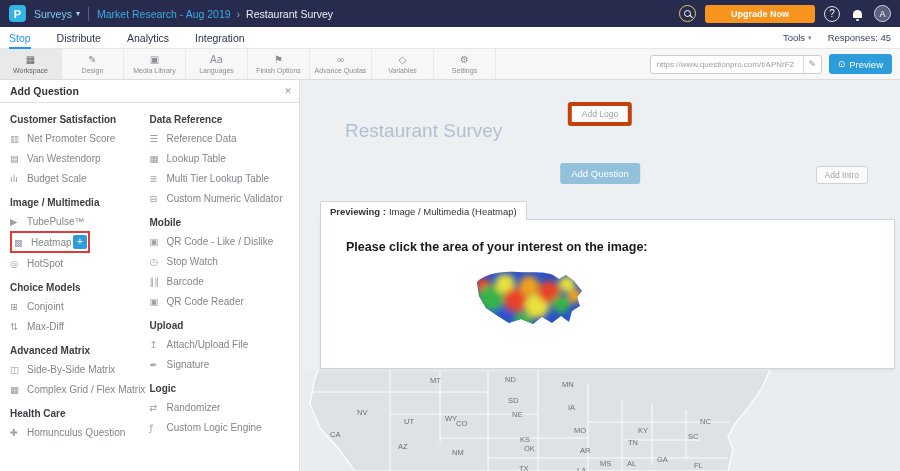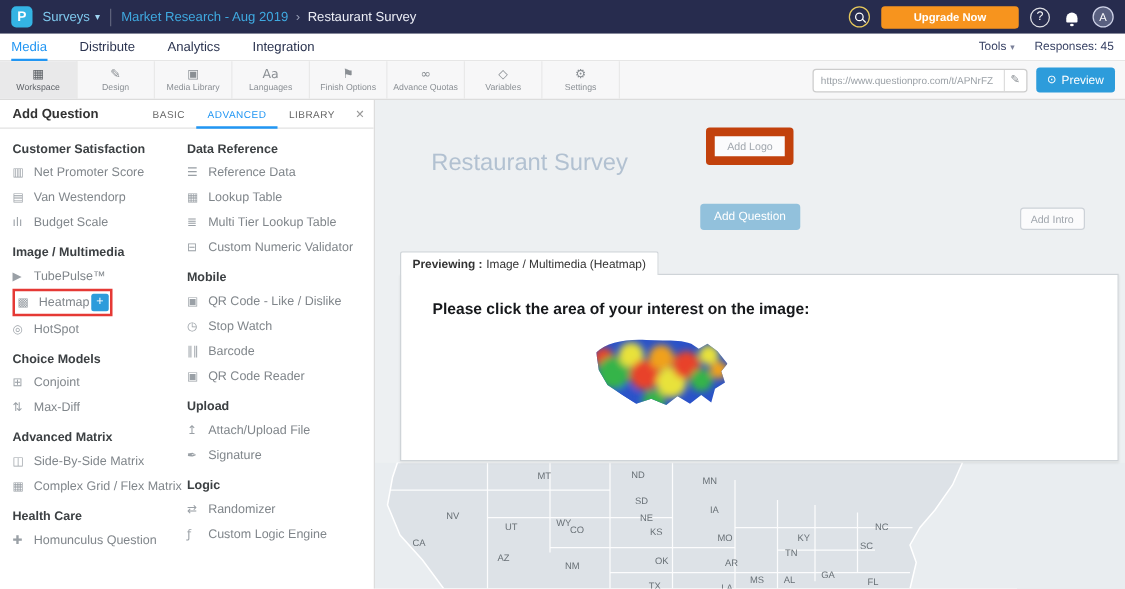--- a/index.html
+++ b/index.html
@@ -77,21 +77,21 @@
   .sb-item { display:flex; align-items:center; height:20px; color:#80868b; position:relative; cursor:pointer; }
   .sb-item .iglyph { width:17px; font-size:9.5px; color:#9aa0a6; font-family:"DejaVu Sans",sans-serif; }
   .sb-item .ilabel { font-size:10px; white-space:nowrap; }
   .sb-item.highlighted { border:2px solid #e53935; width:80px; height:22px; padding-left:2px; }
   .add-plus { position:absolute; right:1px; width:14px; height:14px; background:#2d9cdb; color:#fff;
     border-radius:2px; font-size:10px; line-height:14px; text-align:center; cursor:pointer; }
 
   
   .canvas { position:absolute; left:300px; top:80px; width:600px; height:391px; background:#edf0f2; overflow:hidden; }
   .add-logo-btn { position:absolute; left:50%; transform:translateX(-50%); top:22px; font-size:8.5px;
-    color:#a0a6ad; border:7px solid #c2410c; background:rgba(255,255,255,.75); padding:3px 10px;
+    color:#a0a6ad; border:4px solid #c2410c; background:rgba(255,255,255,.75); padding:3px 10px;
     border-radius:3px; cursor:pointer; z-index:3; }
   .survey-title { position:absolute; left:45px; top:40px; font-size:19px; color:#b2c1d1; z-index:3; }
   .add-question-btn { position:absolute; left:50%; transform:translateX(-50%); top:83px; background:#92c1dc;
     color:#fff; font-size:9.5px; padding:5px 11px; border-radius:3px; cursor:pointer; z-index:3; }
   .add-intro-btn { position:absolute; right:32px; top:86px; font-size:8.5px; color:#a0a6ad;
     border:1px solid #cdd2d8; background:rgba(255,255,255,.75); padding:3px 8px; border-radius:3px;
     cursor:pointer; z-index:3; }
   .preview-tab { position:absolute; left:20px; top:121px; height:19px; background:#fff;
     border:1px solid #cfd4d8; border-bottom:none; border-radius:2px 2px 0 0; display:flex; align-items:center;
     gap:3px; padding:0 9px; font-size:9.5px; color:#333; z-index:4; }
@@ -130,21 +130,21 @@
       <div class="help-circle">?</div>
       <div class="bell-wrap">
         <span class="bell"></span>
       </div>
       <div class="avatar">A</div>
     </div>
   </div>
 
   <div class="navrow">
     <div style="display:flex;">
-        <div class="nav-tab active">Media</div>
+        <div class="nav-tab active">Stop</div>
         <div class="nav-tab">Distribute</div>
         <div class="nav-tab">Analytics</div>
         <div class="nav-tab">Integration</div>
       </div>
     <div class="nav-right">
       <div class="tools-dd">
         <span>Tools</span>
         <span class="chev">▾</span>
       </div>
       <span>Responses: 45</span>
@@ -194,25 +194,20 @@
       <div class="preview-btn">
         <span class="eye">⊙</span>
         <span>Preview</span>
       </div>
     </div>
   </div>
 
   <div class="sidebar">
     <div class="sb-header">
       <span class="sb-title">Add Question</span>
-      <div class="sb-tabs">
-          <div class="sb-tab">BASIC</div>
-          <div class="sb-tab active">ADVANCED</div>
-          <div class="sb-tab">LIBRARY</div>
-        </div>
       <span class="sb-close">✕</span>
     </div>
     <div class="sb-body">
       <div class="sb-col">
           <div class="sb-heading">Customer Satisfaction</div>
           <div class="sb-item">
             <span class="iglyph">▥</span>
             <span class="ilabel">Net Promoter Score</span>
           </div>
           <div class="sb-item">
@@ -345,21 +340,21 @@
           <span class="map-label" style="left: 130px; top: 6px;">MT</span>
           <span class="map-label" style="left: 205px; top: 5px;">ND</span>
           <span class="map-label" style="left: 262px; top: 10px;">MN</span>
           <span class="map-label" style="left: 145px; top: 28px; margin-top: 16px;">WY</span>
           <span class="map-label" style="left: 208px; top: 26px;">SD</span>
           <span class="map-label" style="left: 268px; top: 33px;">IA</span>
           <span class="map-label" style="left: 57px; top: 38px;">NV</span>
           <span class="map-label" style="left: 212px; top: 40px;">NE</span>
           <span class="map-label" style="left: 104px; top: 47px;">UT</span>
           <span class="map-label" style="left: 156px; top: 49px;">CO</span>
-          <span class="map-label" style="left: 220px; top: 51px;">KS</span>
+          <span class="map-label" style="left: 220px; top: 65px;">KS</span>
           <span class="map-label" style="left: 274px; top: 56px;">MO</span>
           <span class="map-label" style="left: 338px; top: 56px;">KY</span>
           <span class="map-label" style="left: 400px; top: 47px;">NC</span>
           <span class="map-label" style="left: 388px; top: 62px;">SC</span>
           <span class="map-label" style="left: 328px; top: 68px;">TN</span>
           <span class="map-label" style="left: 30px; top: 60px;">CA</span>
           <span class="map-label" style="left: 224px; top: 74px;">OK</span>
           <span class="map-label" style="left: 280px; top: 76px;">AR</span>
           <span class="map-label" style="left: 98px; top: 72px;">AZ</span>
           <span class="map-label" style="left: 152px; top: 78px;">NM</span>

